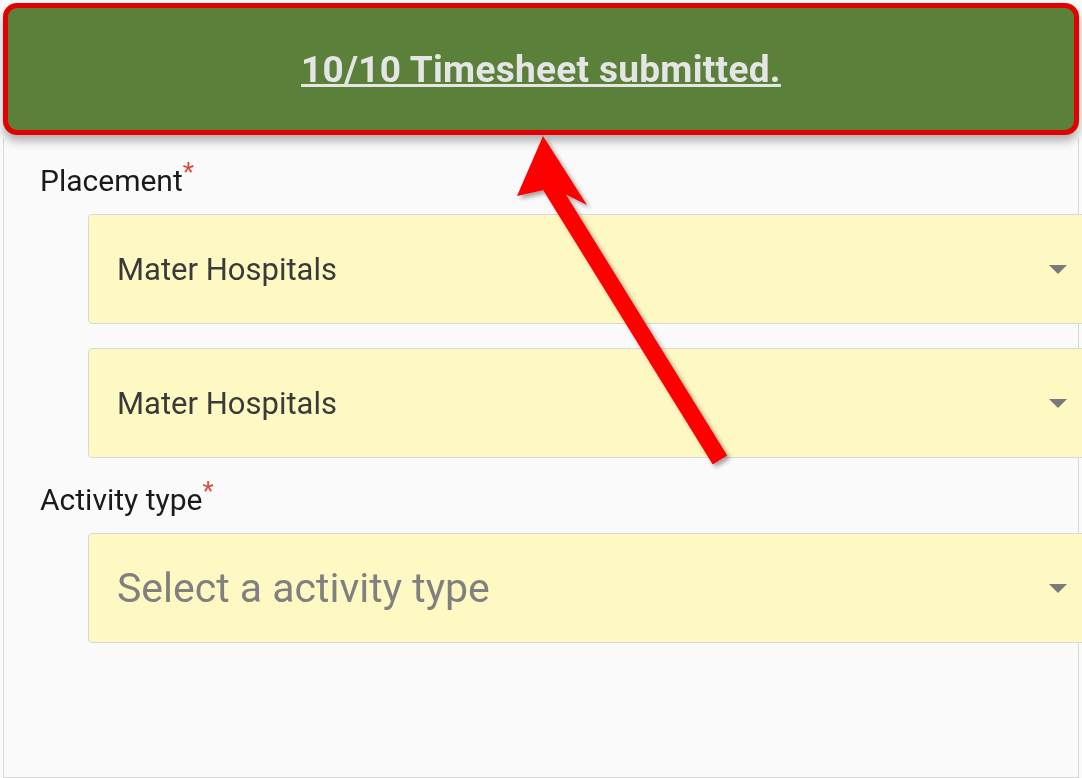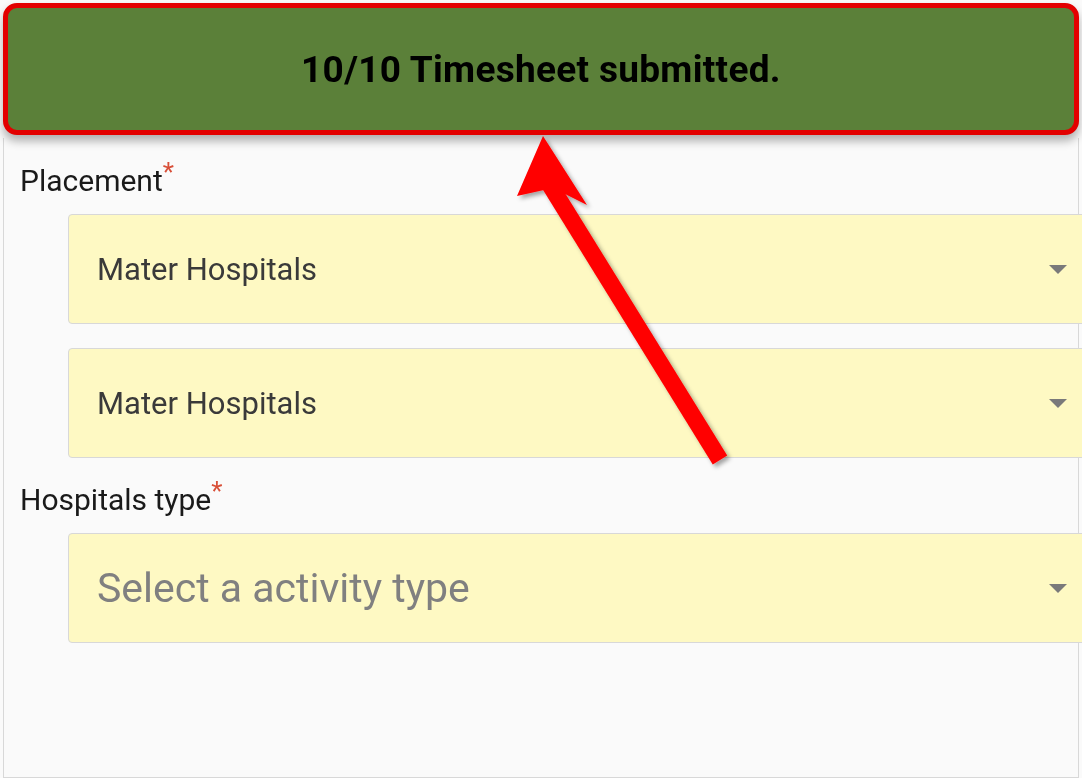--- a/index.html
+++ b/index.html
@@ -23,35 +23,36 @@
       background: #5b8039;
       border: 5px solid #e30000;
       border-radius: 14px;
       display: flex;
       align-items: center;
       justify-content: center;
       box-shadow: 0 6px 10px rgba(0,0,0,0.3);
       z-index: 10;
     }
     .banner-text {
-      color: #000000;
+      color: #e5e5e5;
       font-size: 37px;
       font-weight: 700;
       letter-spacing: 0.3px;
+      text-decoration: underline;
     }
     .form-container {
       position: absolute;
       top: 138px;
       left: 3px;
       right: 3px;
       bottom: 0;
       border: 1px solid #d8d8d8;
       border-top: none;
       background: #fafafa;
-      padding: 25px 30px 0 16px;
+      padding: 25px 30px 0 36px;
     }
     .form-group {
       margin-bottom: 24px;
     }
     .form-label {
       font-size: 30px;
       color: #1a1a1a;
       font-weight: 400;
       display: inline-block;
       margin-bottom: 16px;
@@ -136,21 +137,21 @@
 
   <div class="form-group">
     <div class="dropdown">
       <span class="dropdown-value">Mater Hospitals</span>
       <span class="chevron"></span>
     </div>
   </div>
 
   <div class="form-group">
     <div>
-      <span class="form-label">Hospitals type</span><span class="required-mark">*</span>
+      <span class="form-label">Activity type</span><span class="required-mark">*</span>
     </div>
     <div class="dropdown">
       <span class="dropdown-placeholder">Select a activity type</span>
       <span class="chevron"></span>
     </div>
   </div>
 
 </div>
 
 </body></html>

